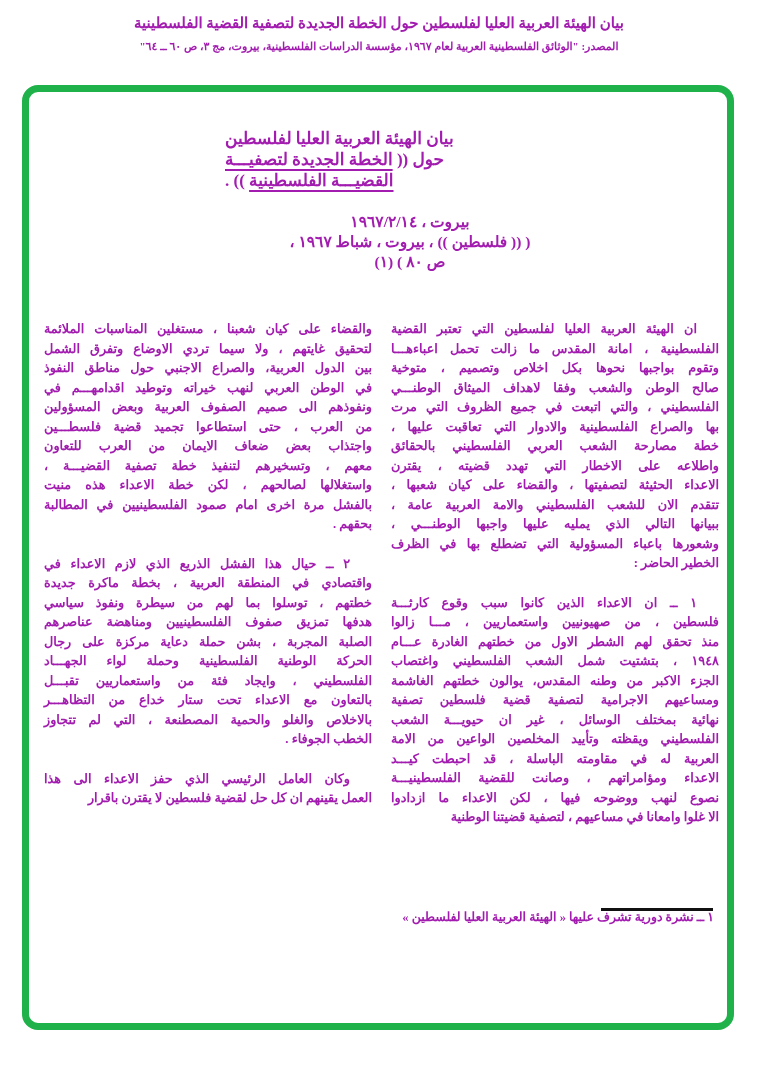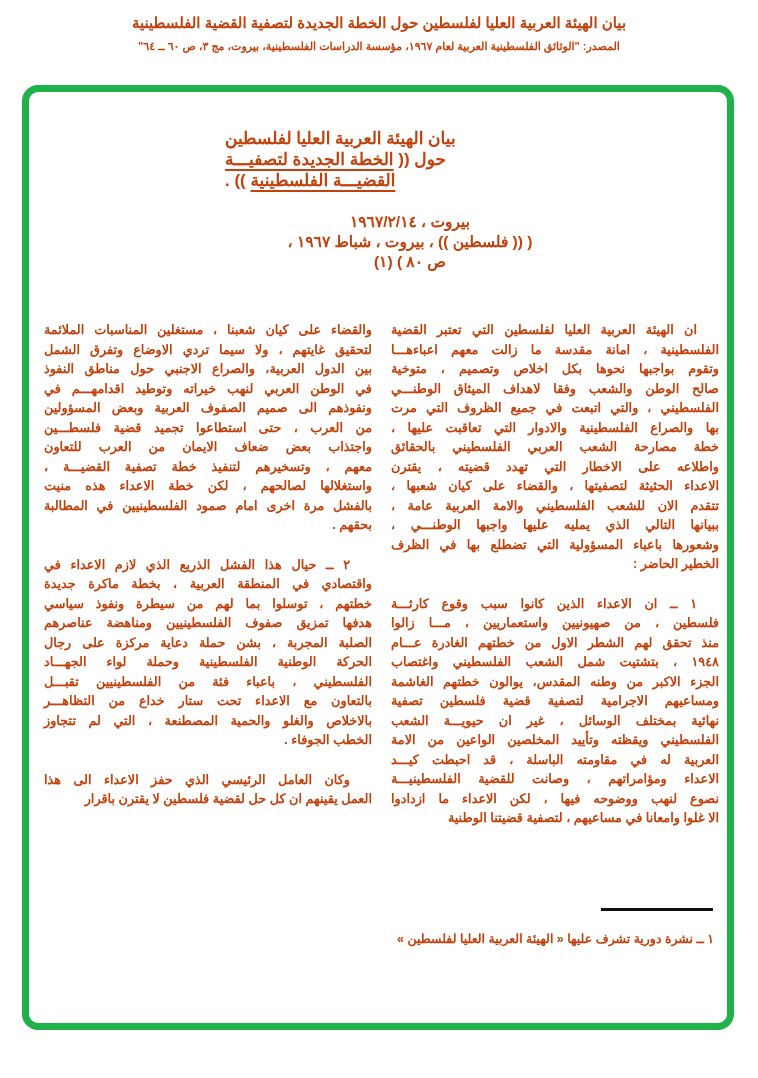--- a/index.html
+++ b/index.html
@@ -1,21 +1,21 @@
 <!DOCTYPE html>
 <html lang="ar"><head>
 <meta charset="utf-8">
 <style>
   html,body{margin:0;padding:0;background:#ffffff;}
   .page{
     position:relative;
     width:758px;height:1078px;
     background:#ffffff;
-    font-family:Liberation Sans, sans-serif;
-    color:#c2410c;
+    font-family:Liberation Serif, serif;
+    color:#a21caf;
     overflow:hidden;
   }
   
   .outer-header{
     position:absolute;top:14px;left:0;width:758px;
     direction:rtl;text-align:center;
   }
   .h-title{font-size:15px;font-weight:bold;letter-spacing:0;}
   .h-source{font-size:11px;font-weight:bold;margin-top:8px;}
   
@@ -54,21 +54,21 @@
   .para .tline{text-align:justify;text-align-last:justify;}
   .para .tline:last-child{text-align-last:right;}
   .para.indent .tline:first-child{text-indent:22px;}
   .center-block .tline{text-align:center;}
   
   .footnote-rule{
     position:absolute;left:601px;top:908px;
     width:112px;height:3px;background:#111111;
   }
   .footnote{
-    position:absolute;top:930px;left:340px;width:374px;
+    position:absolute;top:908px;left:340px;width:374px;
     direction:rtl;text-align:right;
     font-size:12.5px;font-weight:bold;line-height:18px;
   }
 </style>
 </head>
 <body>
 
 <div class="page">
 
   <header class="outer-header">
@@ -86,21 +86,21 @@
 
   <section class="dateline center-block">
       <div class="tline">بيروت ، ١٩٦٧/٢/١٤</div>
       <div class="tline">( (( فلسطين )) ، بيروت ، شباط ١٩٦٧ ،</div>
       <div class="tline">ص ٨٠ ) (١)</div>
     </section>
 
   <section class="col col-right">
     <div class="para indent">
         <div class="tline">ان الهيئة العربية العليا لفلسطين التي تعتبر القضية</div>
-        <div class="tline">الفلسطينية ، امانة مقدسة ما زالت معهم اعباءهـــا</div>
+        <div class="tline">الفلسطينية ، امانة المقدس ما زالت تحمل اعباءهـــا</div>
         <div class="tline">وتقوم بواجبها نحوها بكل اخلاص وتصميم ، متوخية</div>
         <div class="tline">صالح الوطن والشعب وفقا لاهداف الميثاق الوطنـــي</div>
         <div class="tline">الفلسطيني ، والتي اتبعت في جميع الظروف التي مرت</div>
         <div class="tline">بها والصراع الفلسطينية والادوار التي تعاقبت عليها ،</div>
         <div class="tline">خطة مصارحة الشعب العربي الفلسطيني بالحقائق</div>
         <div class="tline">واطلاعه على الاخطار التي تهدد قضيته ، يقترن</div>
         <div class="tline">الاعداء الحثيثة لتصفيتها ، والقضاء على كيان شعبها ،</div>
         <div class="tline">تتقدم الان للشعب الفلسطيني والامة العربية عامة ،</div>
         <div class="tline">ببيانها التالي الذي يمليه عليها واجبها الوطنـــي ،</div>
         <div class="tline">وشعورها باعباء المسؤولية التي تضطلع بها في الظرف</div>
@@ -136,21 +136,21 @@
         <div class="tline">بالفشل مرة اخرى امام صمود الفلسطينيين في المطالبة</div>
         <div class="tline">بحقهم .</div>
       </div>
     <div class="para indent">
         <div class="tline">٢ ــ حيال هذا الفشل الذريع الذي لازم الاعداء في</div>
         <div class="tline">واقتصادي في المنطقة العربية ، بخطة ماكرة جديدة</div>
         <div class="tline">خطتهم ، توسلوا بما لهم من سيطرة ونفوذ سياسي</div>
         <div class="tline">هدفها تمزيق صفوف الفلسطينيين ومناهضة عناصرهم</div>
         <div class="tline">الصلبة المجربة ، بشن حملة دعاية مركزة على رجال</div>
         <div class="tline">الحركة الوطنية الفلسطينية وحملة لواء الجهـــاد</div>
-        <div class="tline">الفلسطيني ، باعباء فئة من الفلسطينيين تقبـــل</div>
+        <div class="tline">الفلسطيني ، وايجاد فئة من واستعماريين تقبـــل</div>
         <div class="tline">بالتعاون مع الاعداء تحت ستار خداع من التظاهـــر</div>
         <div class="tline">بالاخلاص والغلو والحمية المصطنعة ، التي لم تتجاوز</div>
         <div class="tline">الخطب الجوفاء .</div>
       </div>
     <div class="para indent">
         <div class="tline">وكان العامل الرئيسي الذي حفز الاعداء الى هذا</div>
         <div class="tline">العمل يقينهم ان كل حل لقضية فلسطين لا يقترن باقرار</div>
       </div>
   </section>
 

